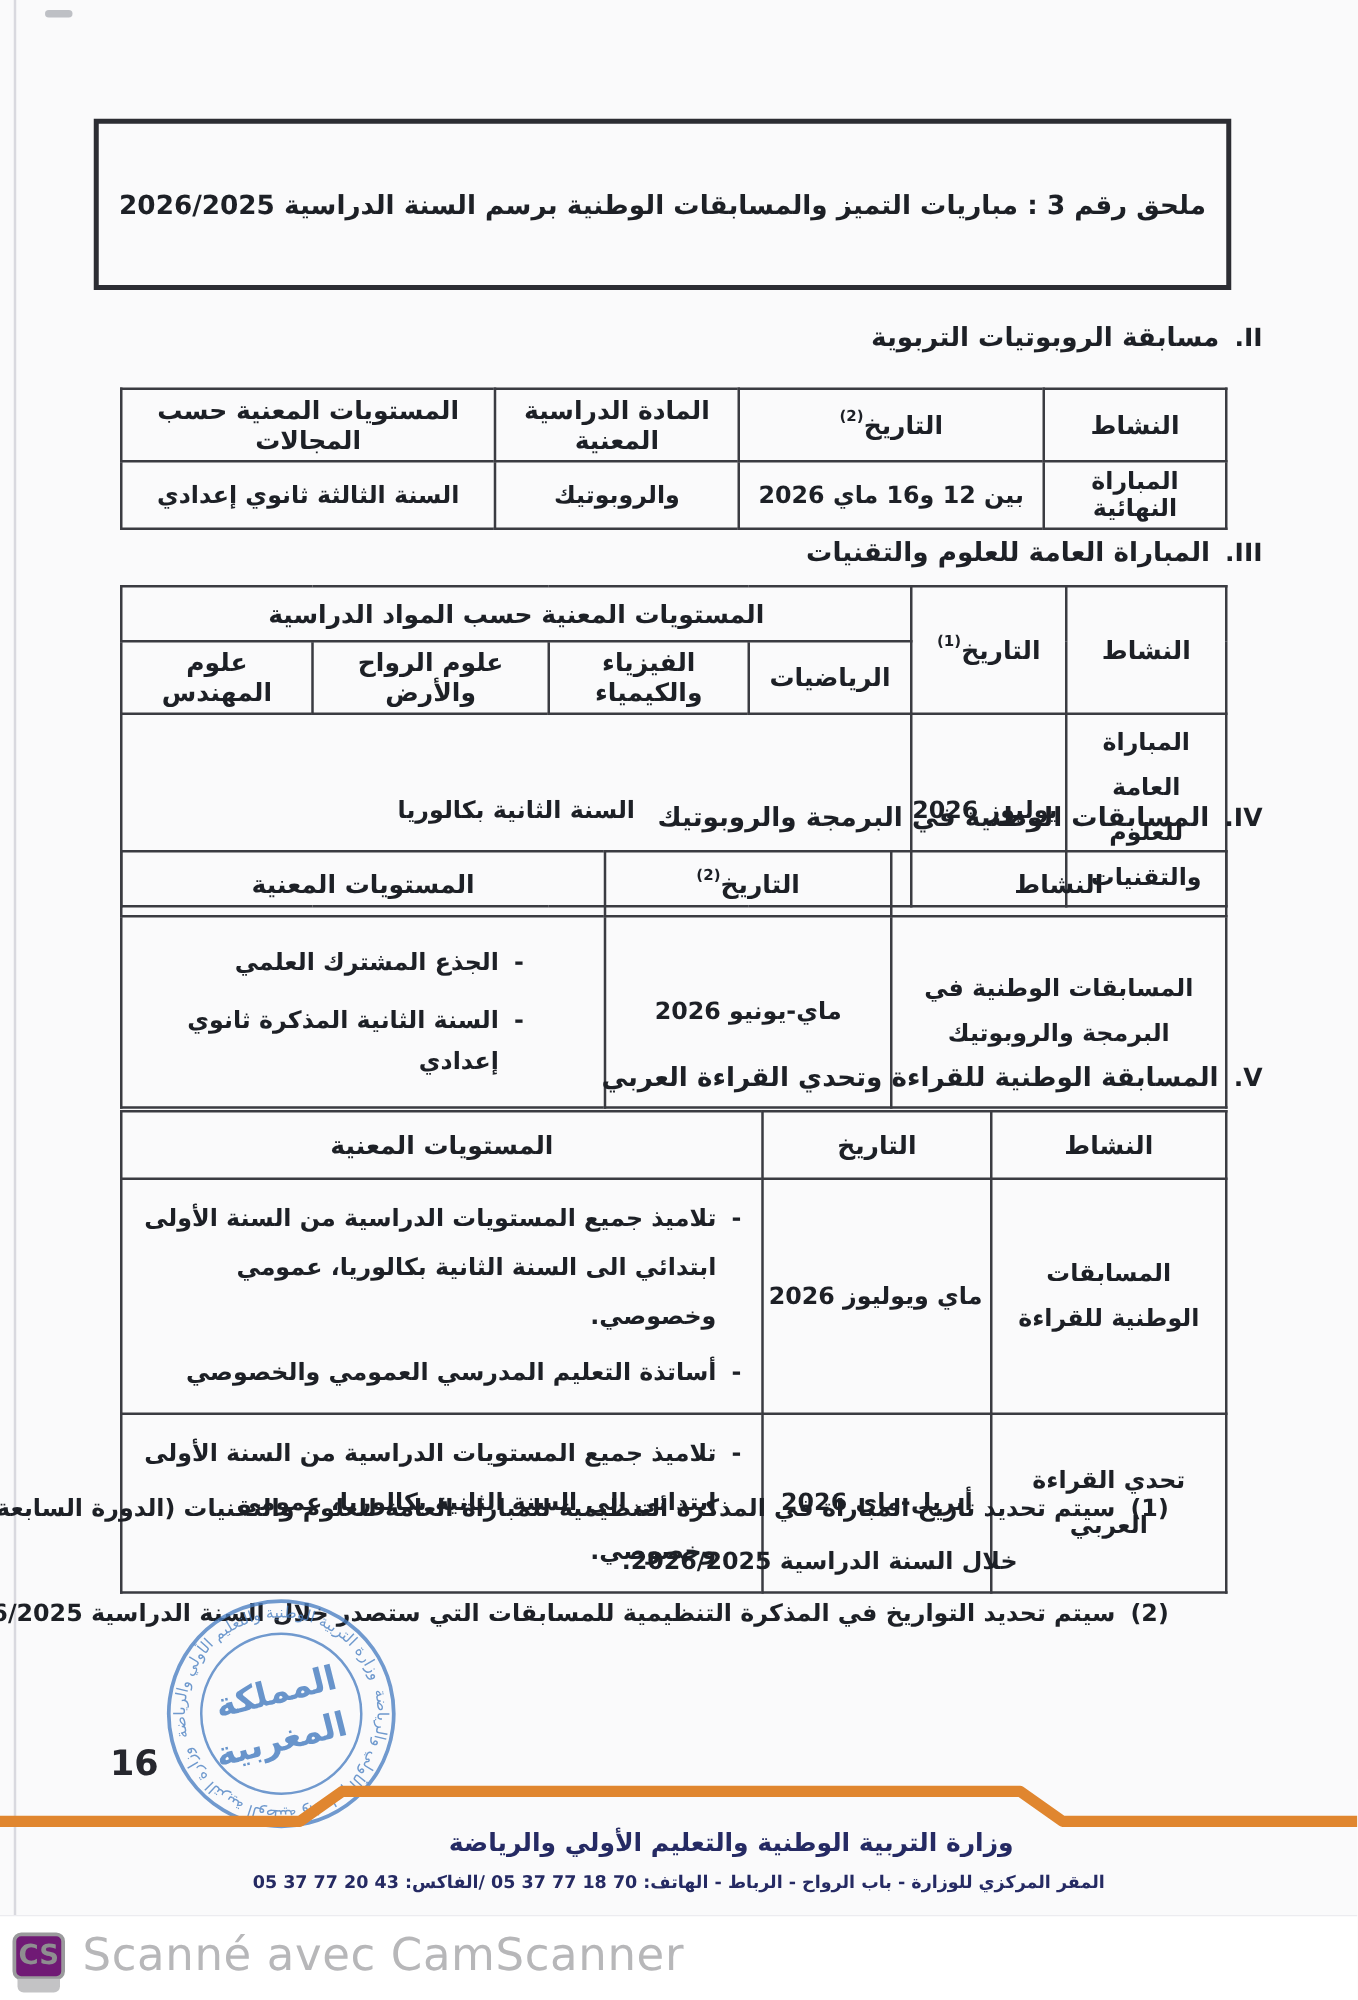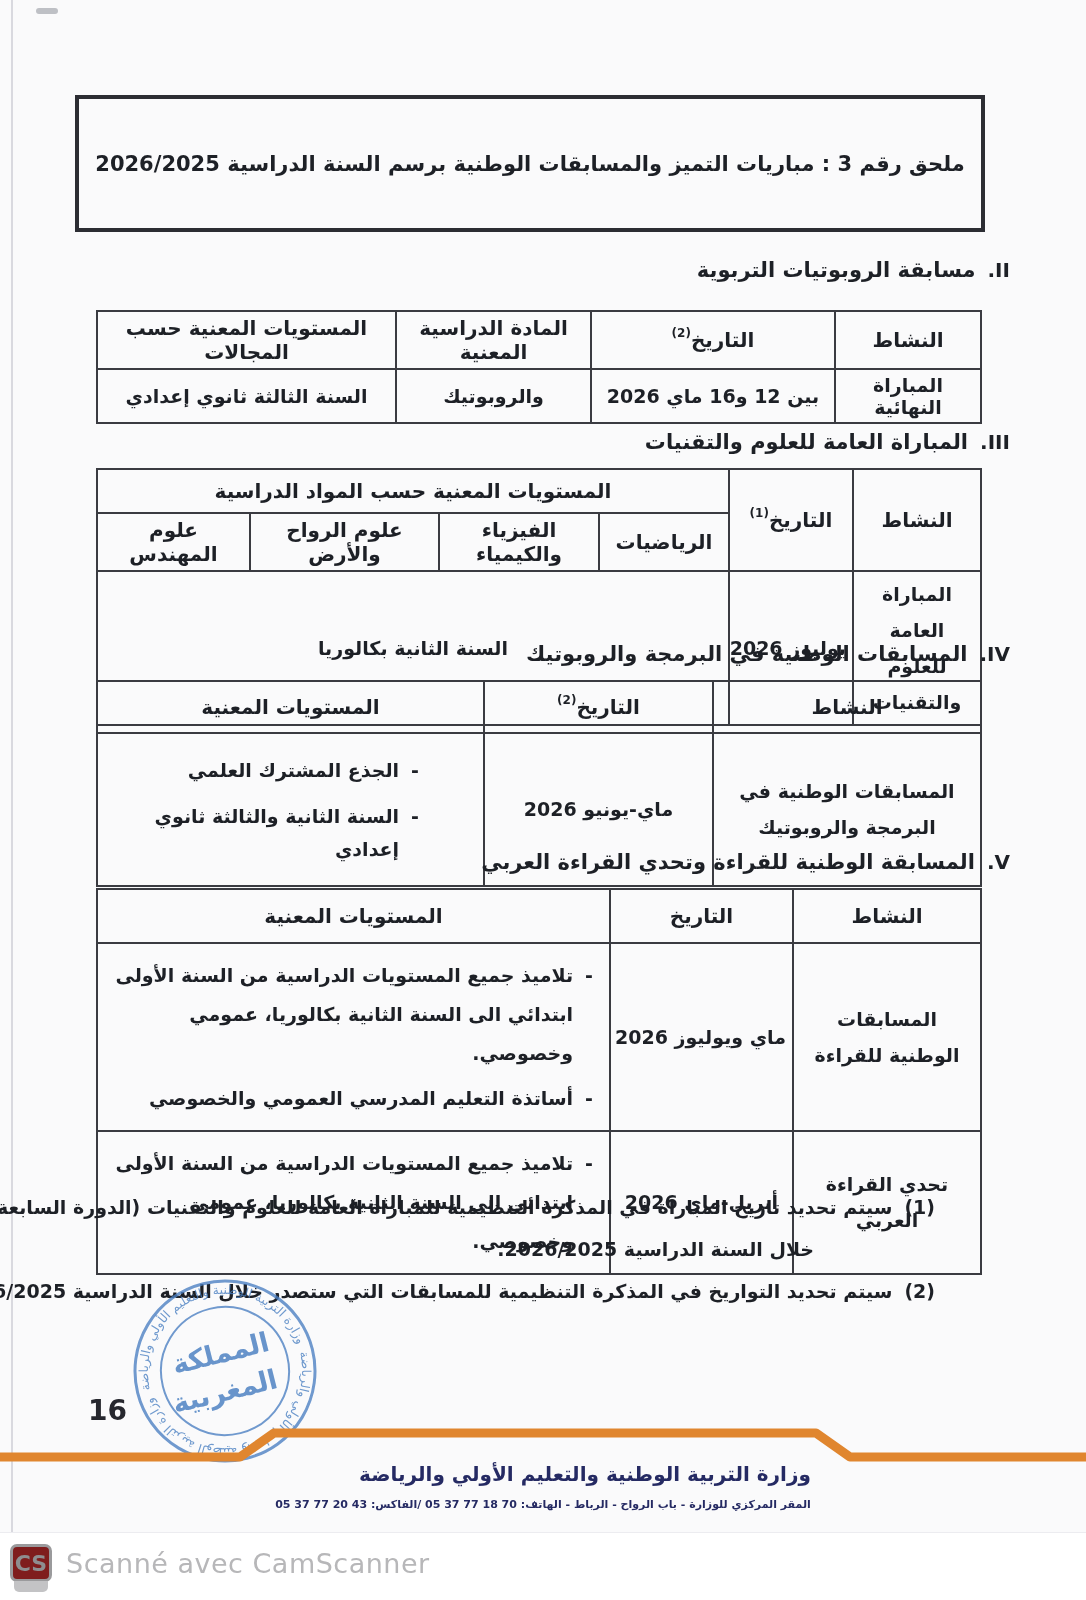--- a/index.html
+++ b/index.html
@@ -47,31 +47,31 @@
   .fn-marker{font-weight:600;}
   .stamp{position:absolute;left:116px;top:1262px;width:218px;height:218px;transform:rotate(-14deg);opacity:.88;}
   .page-num{position:absolute;left:88px;top:1394px;font-size:28px;font-weight:700;color:#26272e;}
   .orange-line{position:absolute;left:0;top:1424px;}
   .footer-ministry{
     position:absolute;left:85px;top:1462px;width:1000px;text-align:center;
     direction:rtl;font-weight:700;font-size:20px;color:#252a63;
   }
   .footer-address{
     position:absolute;left:0;top:1498px;width:1086px;text-align:center;
-    direction:rtl;font-weight:700;font-size:11px;color:#252a63;
+    direction:rtl;font-weight:700;font-size:14px;color:#252a63;
   }
   .scan-bottom-line{position:absolute;left:0;top:1532px;width:1086px;height:1px;background:#ececf0;}
   .cs-wm{position:absolute;left:10px;top:1544px;display:flex;align-items:center;gap:14px;}
   .cs-icon{
     position:relative;width:42px;height:38px;border:3px solid #9a9a9c;border-radius:7px;
     display:flex;align-items:center;justify-content:center;
-    font-weight:700;font-size:22px;color:#8e8e90;box-sizing:border-box;background:#7f1d1d;
+    font-weight:700;font-size:22px;color:#8e8e90;box-sizing:border-box;background:#701a75;
   }
   .cs-tab{position:absolute;left:1px;right:1px;bottom:-13px;height:11px;background:#c3c3c5;border-radius:0 0 5px 5px;}
-  .cs-text{font-size:27px;color:#b7b7b9;letter-spacing:.5px;}
+  .cs-text{font-size:36px;color:#b7b7b9;letter-spacing:.5px;}
   .act-cell{line-height:1.9;}
   .date-cell{white-space:nowrap;}
 </style>
 </head>
 <body>
 
 <div class="scan"></div>
 <div class="scan-edge-left"></div>
 <div class="scan-smudge"></div>
 
@@ -168,21 +168,21 @@
     <td class="act-cell">المسابقات الوطنية في البرمجة والروبوتيك</td>
     <td class="date-cell">ماي-يونيو 2026</td>
     <td>
       <div class="bullets bullets-indent">
         <div class="bullet">
               <span class="dash">-</span>
               <span>الجذع المشترك العلمي</span>
             </div>
         <div class="bullet">
               <span class="dash">-</span>
-              <span>السنة الثانية والثالثة ثانوي إعدادي</span>
+              <span>السنة الثانية المذكرة ثانوي إعدادي</span>
             </div>
       </div>
     </td>
   </tr>
 </tbody>
   </table>
 
 <div class="sec-head" style="top:850px;">
   <span class="sec-num">V.</span>
   <span>المسابقة الوطنية للقراءة وتحدي القراءة العربي</span>

